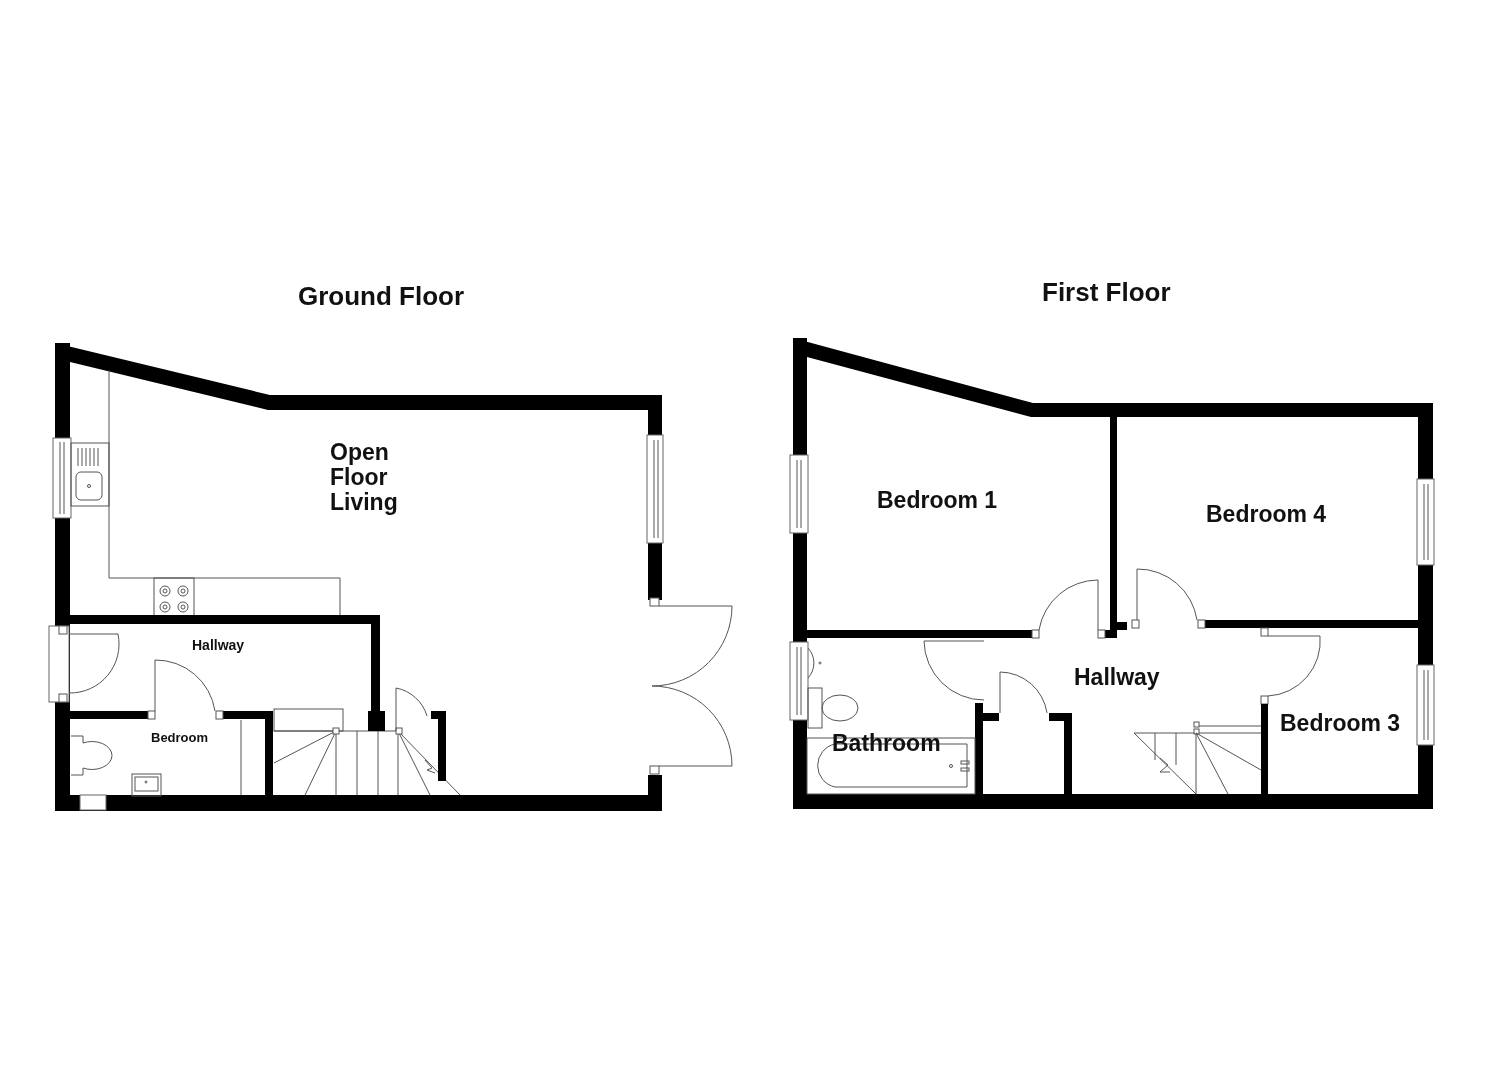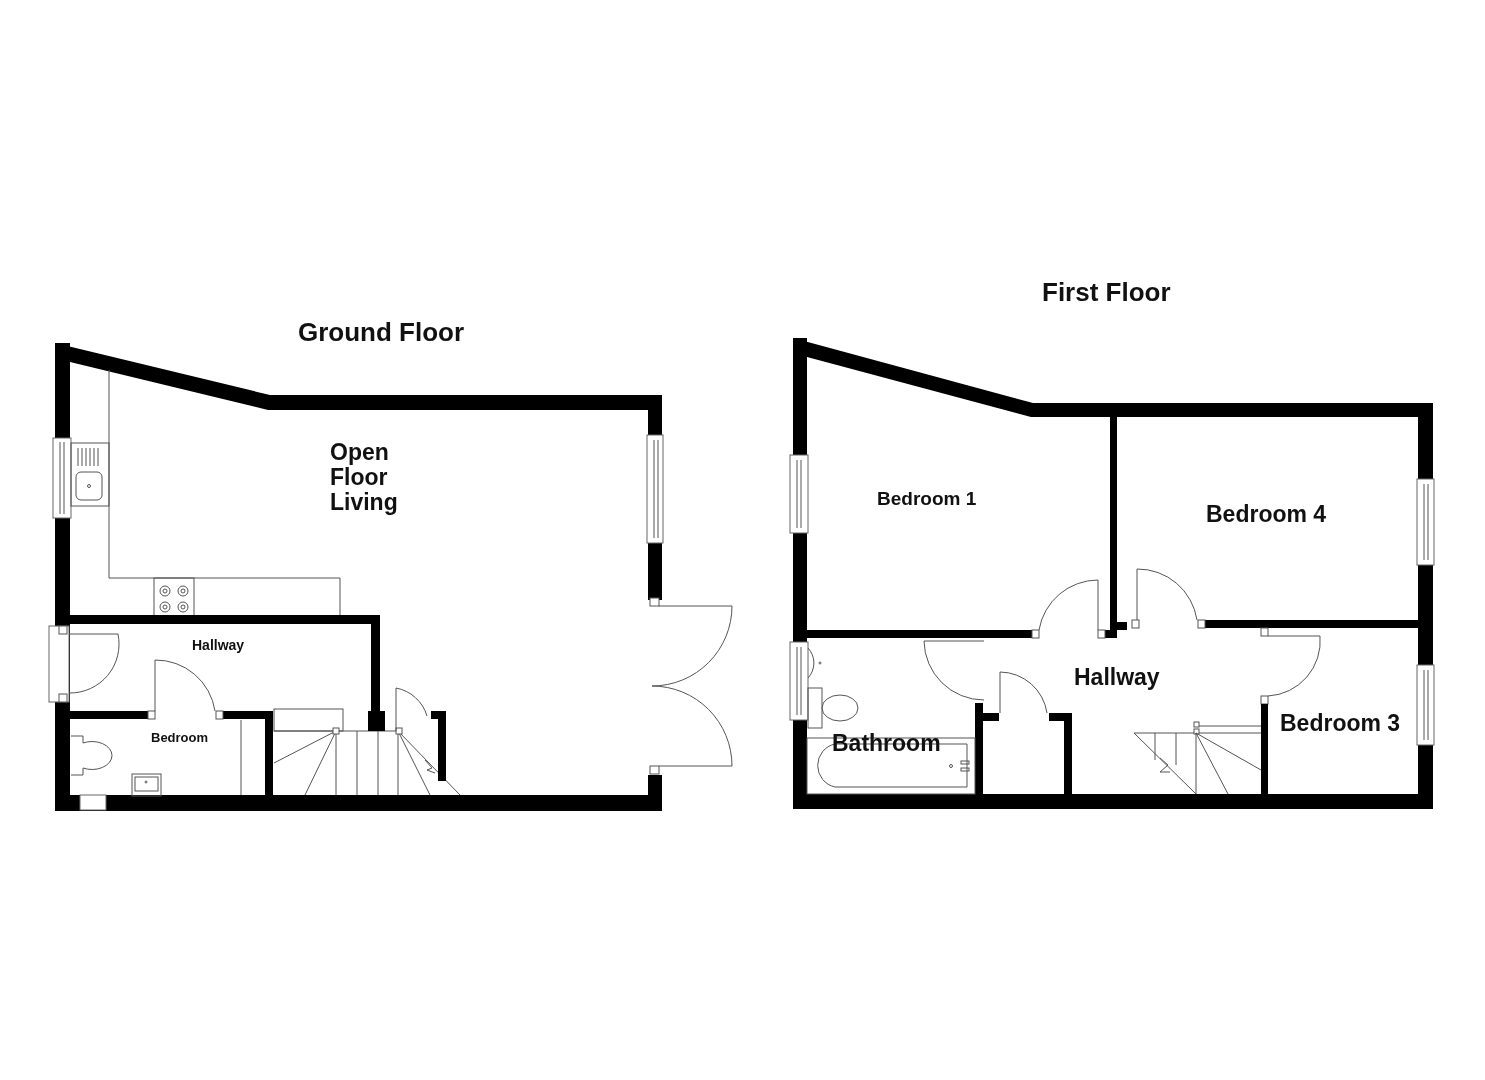--- a/index.html
+++ b/index.html
@@ -185,28 +185,28 @@
       <line class="thin" x1="1155" y1="733" x2="1155" y2="760"></line>
       <line class="thin" x1="1176" y1="733" x2="1176" y2="765"></line>
       <line class="thin" x1="1196" y1="733" x2="1196" y2="794"></line>
       <line class="thin" x1="1196" y1="733" x2="1228" y2="794"></line>
       <line class="thin" x1="1196" y1="733" x2="1261" y2="770"></line>
       <polyline class="thin" points="1160,758 1168,765 1160,772 1170,772"></polyline>
     </g>
   </g>
 </svg>
 
-<div class="floor-title" style="left:298px; top:281px;margin-top:36px;">Ground Floor</div>
+<div class="floor-title" style="left:298px; top:281px;">Ground Floor</div>
 <div class="floor-title" style="left:1042px; top:277px;">First Floor</div>
 
 <div class="room-label" style="left:330px; top:440px; width:90px; font-size:23px; line-height:25px;">
   <div>Open</div>
   <div>Floor</div>
   <div>Living</div>
 </div>
 <div class="room-label" style="left:192px; top:638px; font-size:14px;">Hallway</div>
 <div class="room-label" style="left:151px; top:731px; font-size:13px;">Bedroom</div>
 
-<div class="room-label" style="left:877px; top:489px; font-size:19px;">Bedroom 1</div>
+<div class="room-label" style="left:877px; top:489px; font-size:23px;">Bedroom 1</div>
 <div class="room-label" style="left:1206px; top:503px; font-size:23px;">Bedroom 4</div>
 <div class="room-label" style="left:1280px; top:712px; font-size:23px;">Bedroom 3</div>
 <div class="room-label" style="left:832px; top:693px; font-size:23px;margin-top:39px;">Bathroom</div>
 <div class="room-label" style="left:1074px; top:666px; font-size:23px;">Hallway</div>
 
 </body></html>

